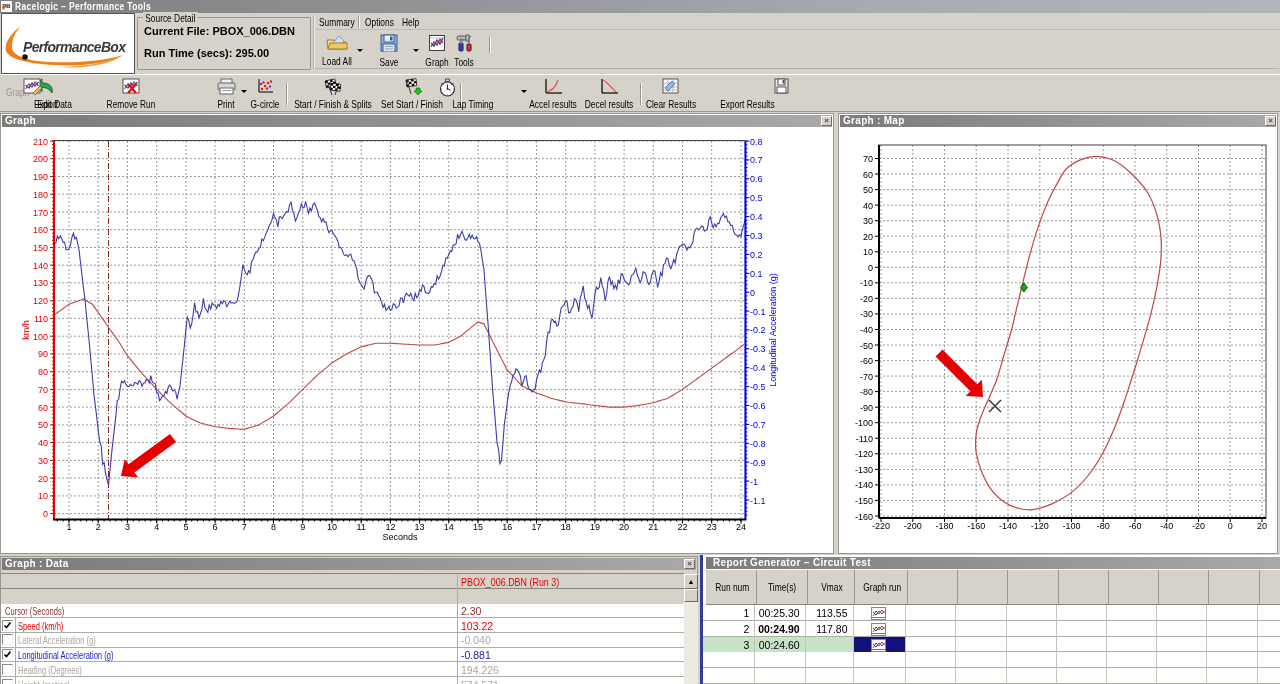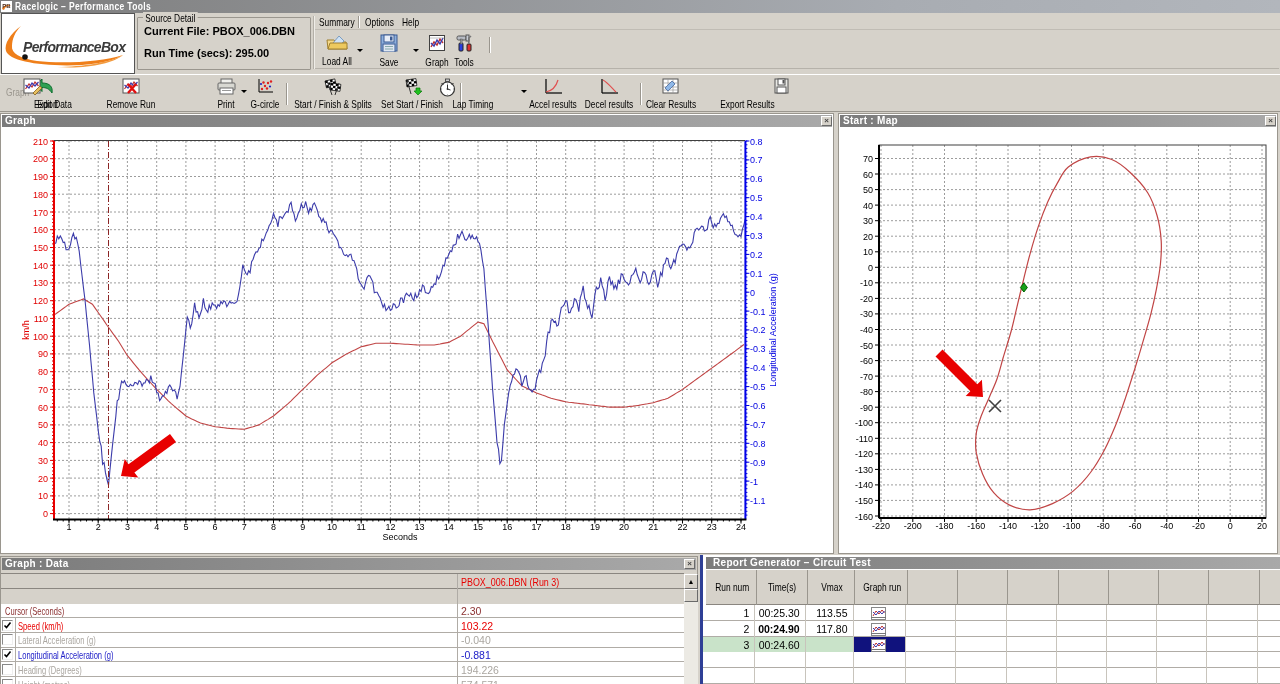--- a/index.html
+++ b/index.html
@@ -758,21 +758,21 @@
       <text x="711.7" y="530" class="lblk" text-anchor="middle">23</text>
       <text x="741.0" y="530" class="lblk" text-anchor="middle">24</text>
       <text x="400" y="540" class="lblk" text-anchor="middle">Seconds</text>
       <text x="29" y="330" class="lred" text-anchor="middle" transform="rotate(-90 29 330)">km/h</text>
       <text x="775.5" y="330" class="lblue" text-anchor="middle" transform="rotate(-90 775.5 330)">Longitudinal Acceleration (g)</text>
 <polygon points="176.0,442.0 134.4,472.4 138.3,477.6 121.0,476.0 124.7,459.0 128.5,464.3 170.0,434.0" fill="#e80000"></polygon>
 </svg>
 </div>
 
 <div class="abs" style="left:838px;top:113px;width:440px;height:441px;background:#fff;border:1px solid #9a968e;">
-  <div class="ptitle abs" style="left:1px;top:1px;width:436px;height:12px;padding-left:3px;line-height:12px;">Start : Map</div>
+  <div class="ptitle abs" style="left:1px;top:1px;width:436px;height:12px;padding-left:3px;line-height:12px;">Graph : Map</div>
   <div class="abs" style="left:426px;top:2px;width:11px;height:10px;background:#d6d2ca;border:1px solid;border-color:#fff #6a6a6a #6a6a6a #fff;font-size:8px;line-height:8px;text-align:center;color:#444;font-weight:bold;">×</div>
 </div>
 <div class="abs" style="left:0;top:113px;width:1280px;height:441px;pointer-events:none;">
 <svg class="abs" style="left:838px;top:0" width="442" height="441" viewBox="838 113 442 441">
 <g>
         <line x1="881.0" y1="145.0" x2="881.0" y2="518.0" class="gd"></line>
         <line x1="912.8" y1="145.0" x2="912.8" y2="518.0" class="gd"></line>
         <line x1="944.5" y1="145.0" x2="944.5" y2="518.0" class="gd"></line>
         <line x1="976.2" y1="145.0" x2="976.2" y2="518.0" class="gd"></line>
         <line x1="1008.0" y1="145.0" x2="1008.0" y2="518.0" class="gd"></line>

